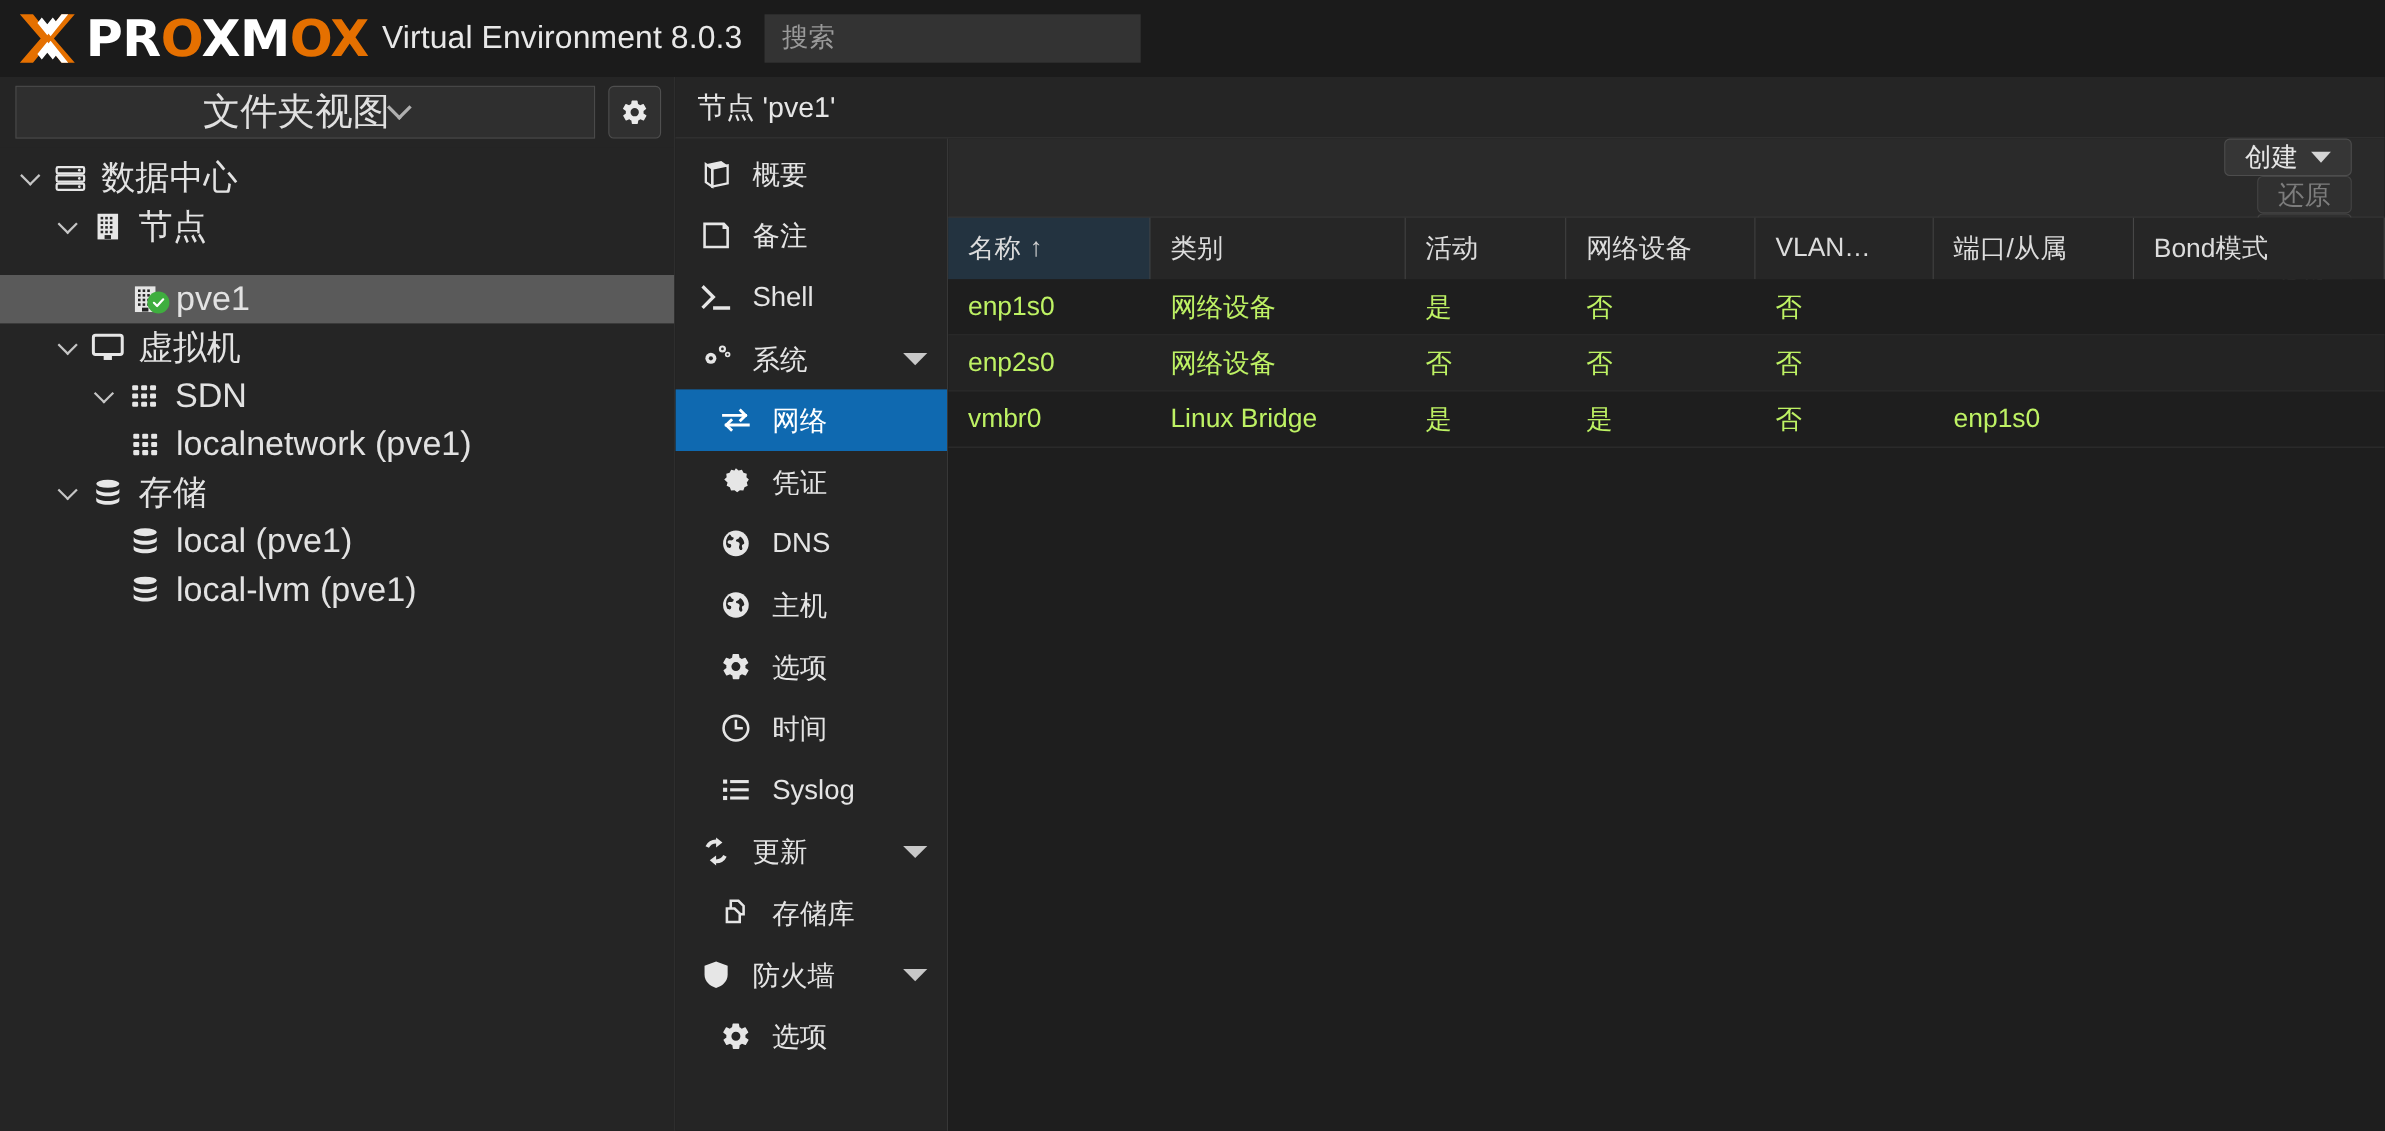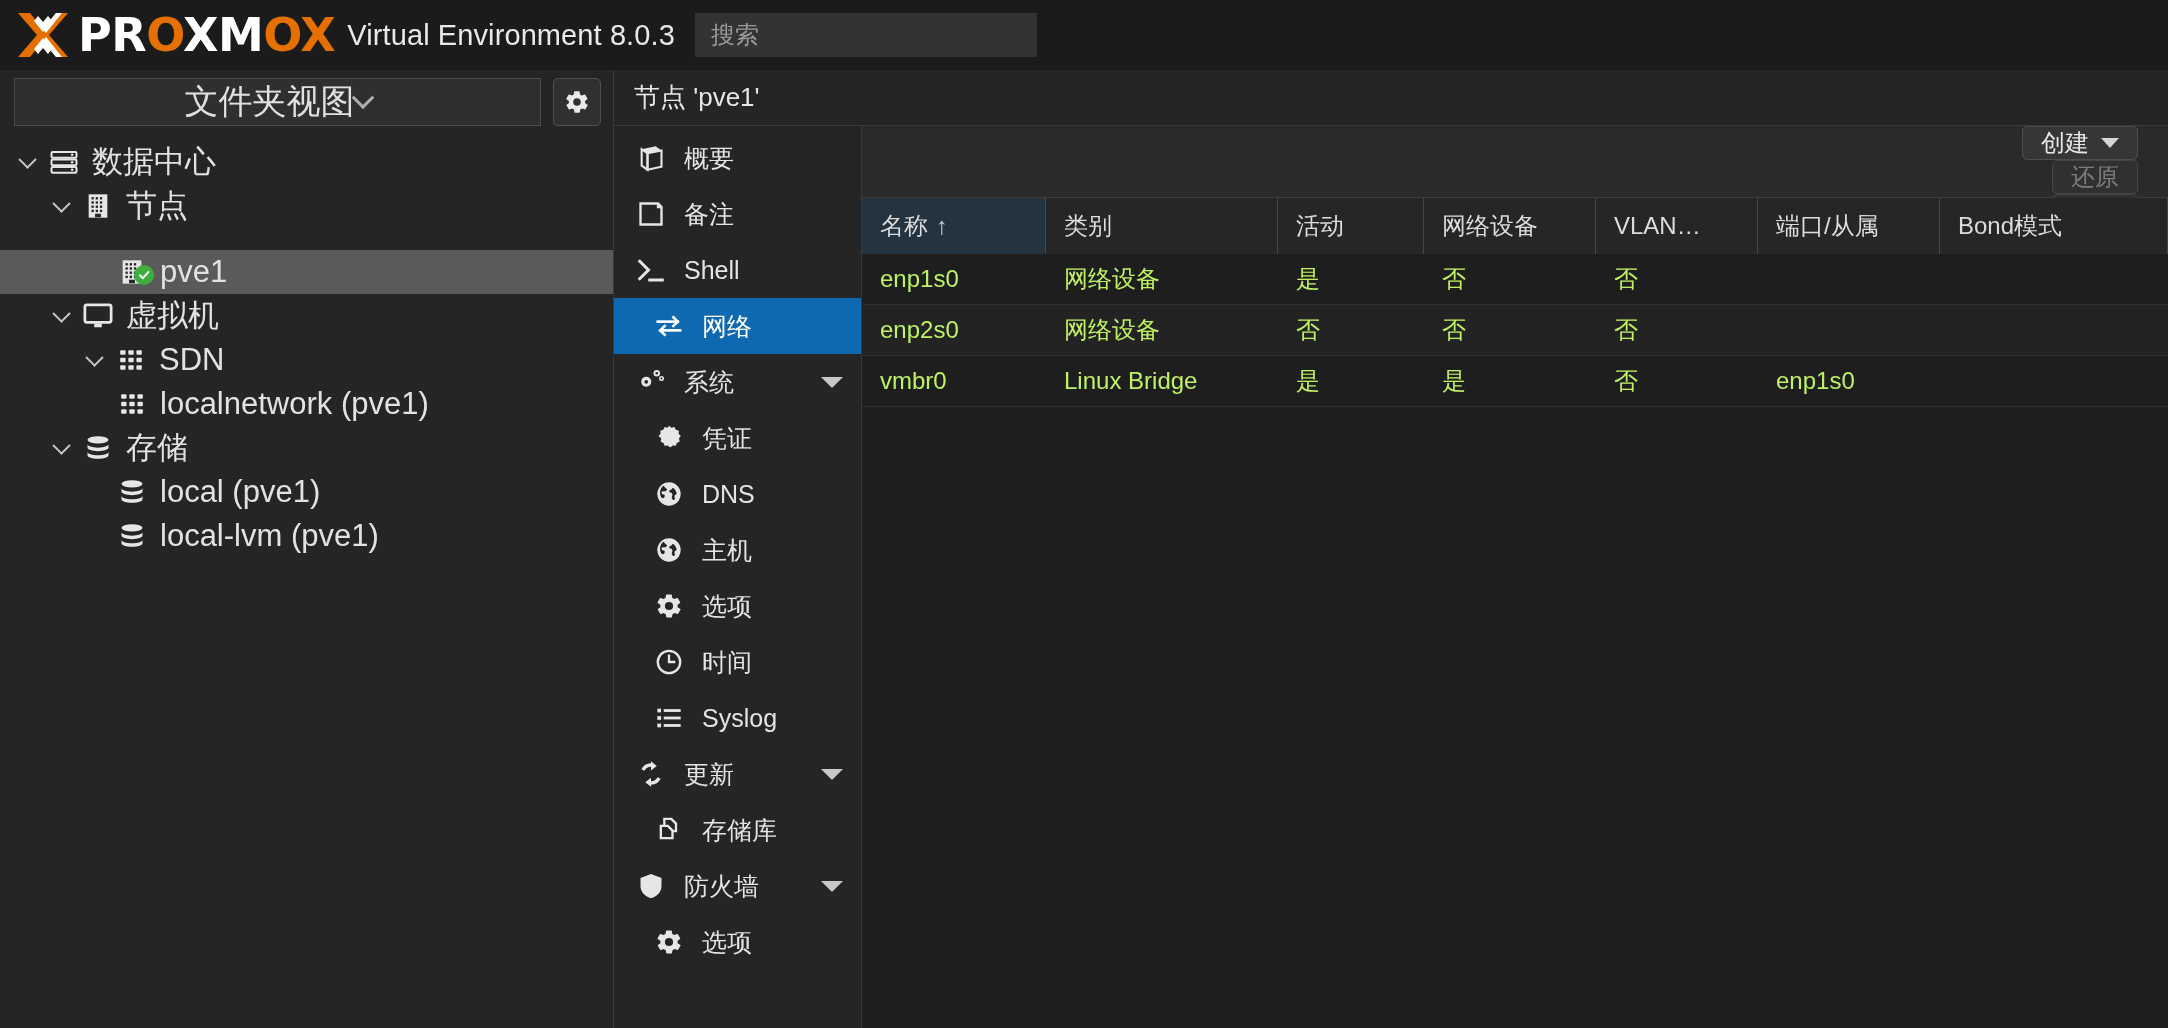--- a/index.html
+++ b/index.html
@@ -420,51 +420,51 @@
             </div>
             <div class="nav-item lvl0">
               <span class="nav-icon">
                 <svg width="30" height="30" viewBox="0 0 24 24">
                   <path d="M3 5 L10 12 L3 19" fill="none" stroke="#e6e6e6" stroke-width="2.4" stroke-linecap="square"></path>
                   <path d="M11 20 H21" fill="none" stroke="#e6e6e6" stroke-width="2.4" stroke-linecap="square"></path>
                 </svg>
               </span>
               <span class="nav-label">Shell</span>
             </div>
-            <div class="nav-item lvl1 active">
-              <span class="nav-icon">
-                <svg width="30" height="30" viewBox="0 0 24 24">
-                  <g stroke="#ffffff" stroke-width="2.1" fill="none" stroke-linecap="square">
-                    <path d="M3 8.5 H19"></path>
-                    <path d="M15.5 5 L19 8.5 L15.5 12"></path>
-                    <path d="M21 15.5 H5"></path>
-                    <path d="M8.5 12 L5 15.5 L8.5 19"></path>
-                  </g>
-                </svg>
-              </span>
-              <span class="nav-label">网络</span>
-            </div>
             <div class="nav-item lvl0">
               <span class="nav-icon">
                 <svg width="30" height="30" viewBox="0 0 24 24">
                   <g fill="#e6e6e6">
                     <path d="M16.5 2.6l.5 1.8 1.8.5-1.8.5-.5 1.8-.5-1.8-1.8-.5 1.8-.5z"></path>
                     <circle cx="16.6" cy="5" r="2.6"></circle>
                     <circle cx="16.6" cy="5" r="1" fill="#252525"></circle>
                     <path d="M20.4 7.4l.35 1.3 1.3.35-1.3.35-.35 1.3-.35-1.3-1.3-.35 1.3-.35z"></path>
                     <circle cx="20.4" cy="9.1" r="2"></circle>
                     <circle cx="20.4" cy="9.1" r="0.8" fill="#252525"></circle>
                     <path d="M8.2 8.4l.8 2.6 2.6.8-2.6.8-.8 2.6-.8-2.6-2.6-.8 2.6-.8z"></path>
                     <circle cx="8.2" cy="11.8" r="4"></circle>
                     <circle cx="8.2" cy="11.8" r="1.5" fill="#252525"></circle>
                   </g>
                 </svg>
               </span>
               <span class="nav-label">系统</span>
               <span class="nav-caret"></span>
+            </div>
+            <div class="nav-item lvl1 active">
+              <span class="nav-icon">
+                <svg width="30" height="30" viewBox="0 0 24 24">
+                  <g stroke="#ffffff" stroke-width="2.1" fill="none" stroke-linecap="square">
+                    <path d="M3 8.5 H19"></path>
+                    <path d="M15.5 5 L19 8.5 L15.5 12"></path>
+                    <path d="M21 15.5 H5"></path>
+                    <path d="M8.5 12 L5 15.5 L8.5 19"></path>
+                  </g>
+                </svg>
+              </span>
+              <span class="nav-label">网络</span>
             </div>
             <div class="nav-item lvl1">
               <span class="nav-icon">
                 <svg width="28" height="28" viewBox="0 0 24 24">
                   <path fill="#e6e6e6" d="M12 1.5l2.1 1.7 2.6-.6 1.2 2.4 2.6.7-.3 2.7 1.9 1.9-1.6 2.2.7 2.6-2.5 1.1-.9 2.5-2.7-.2-2.1 1.7-2.1-1.7-2.7.2-.9-2.5-2.5-1.1.7-2.6L2.9 10.3 4.8 8.4 4.5 5.7l2.6-.7 1.2-2.4 2.6.6z"></path>
                 </svg>
               </span>
               <span class="nav-label">凭证</span>
             </div>
             <div class="nav-item lvl1">

